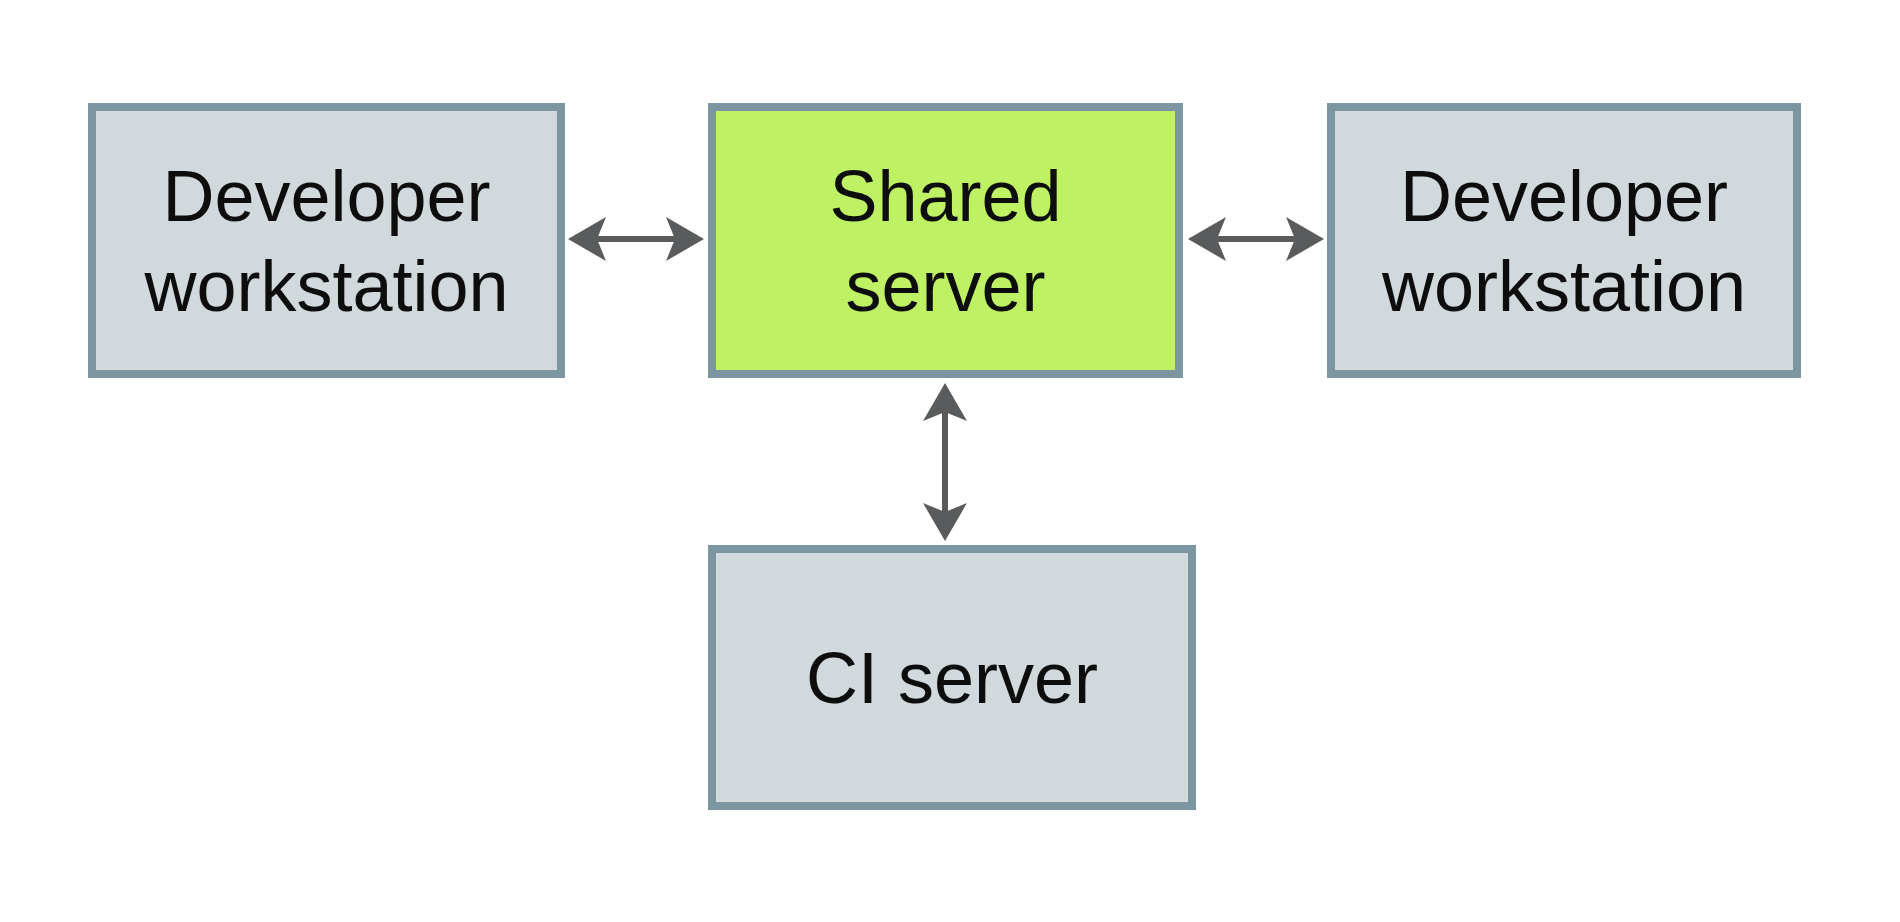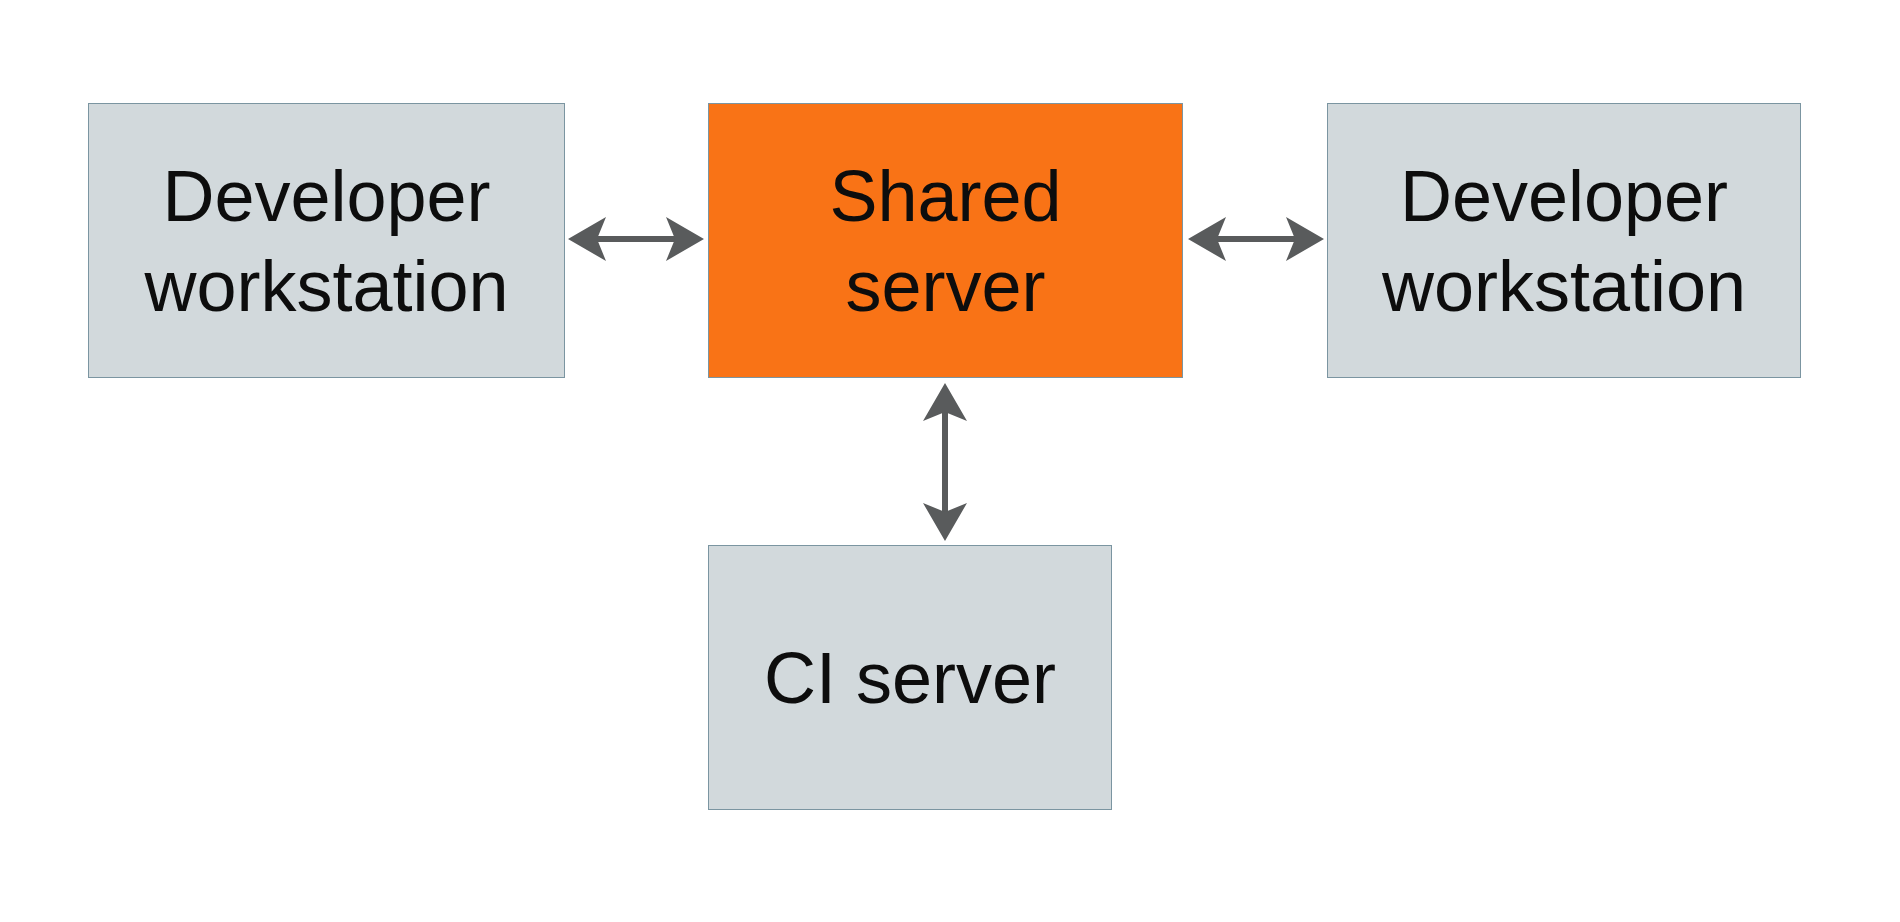--- a/index.html
+++ b/index.html
@@ -10,58 +10,58 @@
   .canvas {
     position: relative;
     width: 1900px;
     height: 922px;
     overflow: hidden;
     font-family: "Liberation Sans", "DejaVu Sans", sans-serif;
   }
   .node {
     position: absolute;
     box-sizing: border-box;
-    border: 1px solid #0f766e;
+    border: 8px solid #0f766e;
     background: #d2d9dc;
     display: flex;
     flex-direction: column;
     align-items: center;
     justify-content: center;
     text-align: center;
   }
   .node-line {
     font-size: 72px;
     line-height: 90px;
     color: #0d0d0d;
     white-space: nowrap;
   }
   
   #node-left   { left: 88px;   top: 103px; width: 477px; height: 275px; }
   #node-center { left: 708px;  top: 103px; width: 475px; height: 275px; }
   #node-right  { left: 1327px; top: 103px; width: 474px; height: 275px; }
-  #node-bottom { left: 708px;  top: 545px; width: 404px; height: 265px; }
+  #node-bottom { left: 708px;  top: 545px; width: 488px; height: 265px; }
   .edges-layer {
     position: absolute;
     left: 0; top: 0;
     width: 1900px;
     height: 922px;
     pointer-events: none;
   }
 </style>
 </head>
 <body style="background: rgb(255, 255, 255);">
 
 <div class="canvas">
 
   <div class="node" id="node-left" style="background-color: rgb(210, 217, 220); border-color: rgb(123, 149, 161); color: rgb(13, 13, 13);">
     <div class="node-line">Developer</div>
     <div class="node-line">workstation</div>
   </div>
 
-  <div class="node" id="node-center" style="background-color: #f97316; border-color: rgb(123, 149, 161); color: rgb(13, 13, 13);">
+  <div class="node" id="node-center" style="background-color: #bef264; border-color: rgb(123, 149, 161); color: rgb(13, 13, 13);">
     <div class="node-line">Shared</div>
     <div class="node-line">server</div>
   </div>
 
   <div class="node" id="node-right" style="background-color: rgb(210, 217, 220); border-color: rgb(123, 149, 161); color: rgb(13, 13, 13);">
     <div class="node-line">Developer</div>
     <div class="node-line">workstation</div>
   </div>
 
   <div class="node" id="node-bottom" style="background-color: rgb(210, 217, 220); border-color: rgb(123, 149, 161); color: rgb(13, 13, 13);">

